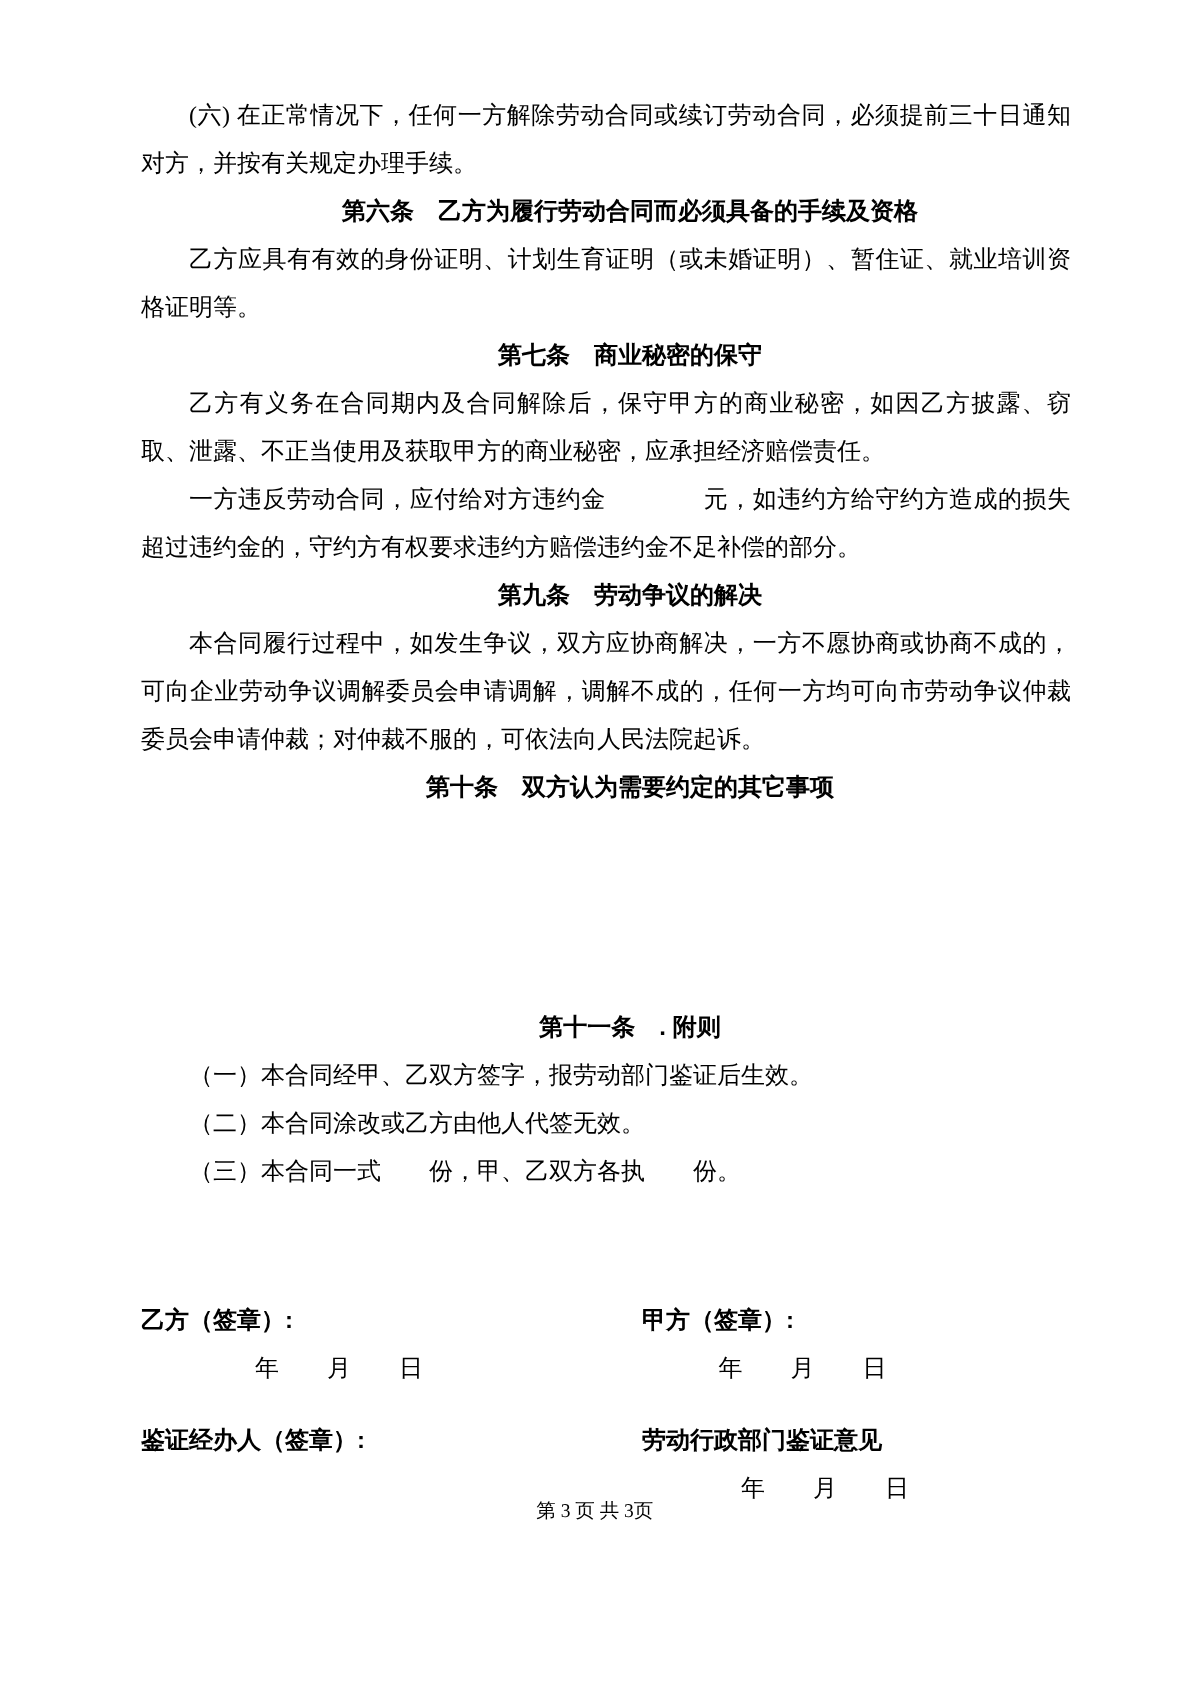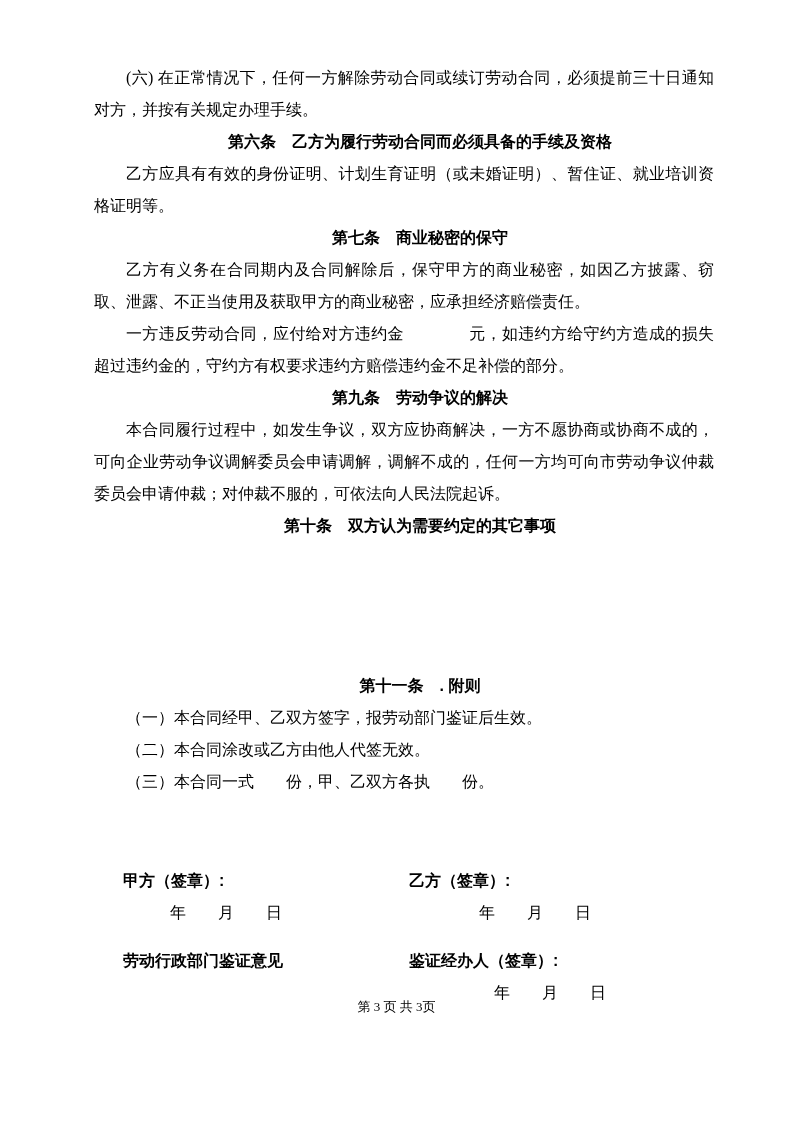--- a/index.html
+++ b/index.html
@@ -69,30 +69,30 @@
 
     <p class="heading">第十一条　. 附则</p>
     <p class="para">（一）本合同经甲、乙双方签字，报劳动部门鉴证后生效。</p>
     <p class="para">（二）本合同涂改或乙方由他人代签无效。</p>
     <p class="para">（三）本合同一式　　份，甲、乙双方各执　　份。</p>
 
     <div class="gap-before-signature"></div>
 
     <div class="sig">
       <div class="sig-row">
+        <div class="cell right label">乙方（签章）:</div>
         <div class="cell left label pl-label-left">甲方（签章）:</div>
-        <div class="cell right label">乙方（签章）:</div>
       </div>
       <div class="sig-row">
         <div class="cell left date pl-date-left">年　　月　　日</div>
         <div class="cell right date pl-date-right">年　　月　　日</div>
       </div>
       <div class="sig-row spaced">
+        <div class="cell right label">鉴证经办人（签章）:</div>
         <div class="cell left label pl-label-left">劳动行政部门鉴证意见</div>
-        <div class="cell right label">鉴证经办人（签章）:</div>
       </div>
       <div class="sig-row">
         <div class="cell left"></div>
         <div class="cell right date pl-date-right-2">年　　月　　日</div>
       </div>
     </div>
 
   </div>
 
   <div class="footer">第 3 页 共 3页</div>

